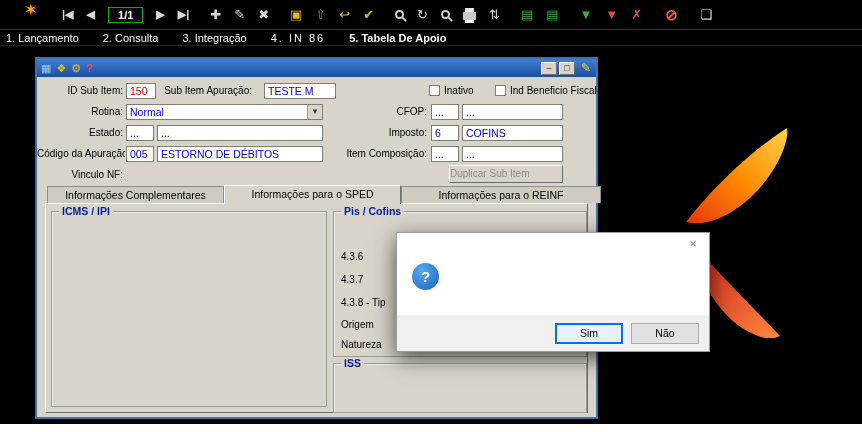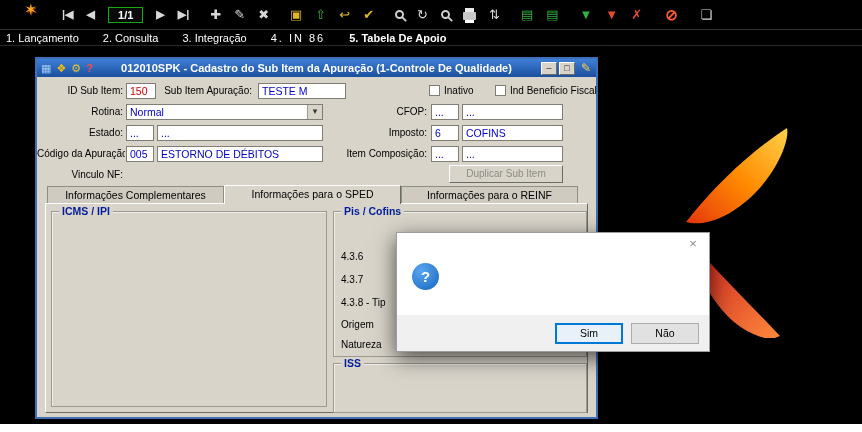--- a/index.html
+++ b/index.html
@@ -41,21 +41,21 @@
 
 
 .lab{position:absolute;text-align:right;line-height:16px;height:16px;white-space:nowrap;overflow:hidden;font-size:10px}
 .labl{position:absolute;text-align:left;line-height:16px;height:16px;white-space:nowrap;font-size:10px}
 .field{position:absolute;height:16px;line-height:15px;background:#fff;border:1px solid #7e7e76;padding:0 3px;color:#0000c8;overflow:hidden;white-space:nowrap;font-size:10.5px}
 .field.red{color:#cc0000}
 .combo{position:absolute;height:16px;background:#fff;border:1px solid #7e7e76;color:#0000c8;line-height:15px;padding:0 16px 0 3px;overflow:hidden;white-space:nowrap;font-size:10.5px;cursor:pointer}
 .combo::after{content:"▾";position:absolute;right:0;top:0;width:14px;height:14px;background:#d8d4ca;border-left:1px solid #9a9a90;text-align:center;line-height:13px;color:#333;font-size:9px}
 .combo.dis{background:#d8d4ca;color:#6d6d66;cursor:default}
 .cb{position:absolute;width:11px;height:11px;background:#fff;border:1px solid #7e7e76;cursor:pointer}
-.btn{position:absolute;background:#d8d4ca;border:1px solid;border-color:#fff #6c6c66 #6c6c66 #fff;text-align:center;font-size:10px;line-height:16px}
+.btn{position:absolute;background:#d8d4ca;border:1px solid;border-color:#fff #6c6c66 #6c6c66 #fff;text-align:left;font-size:10px;line-height:16px}
 .btn.dis{color:#8d8d85}
 .tab{position:absolute;height:17px;line-height:16px;text-align:center;background:#cfcbc1;border:1px solid #8e8e84;border-bottom:none;font-size:10.5px;cursor:pointer;overflow:hidden;white-space:nowrap;z-index:2}
 .tab.active{background:#d8d4ca;height:19px;z-index:3;border-color:#fff #6c6c66 transparent #fff}
 .panel{position:absolute;left:8px;top:144px;width:543px;height:210px;background:#d8d4ca;border:1px solid;border-color:#fff #6c6c66 #6c6c66 #fff;z-index:1}
 .group{position:absolute;border:1px solid #9a9a90;box-shadow:inset 1px 1px 0 rgba(255,255,255,.6);z-index:2}
 .gtitle{position:absolute;font-weight:bold;color:#001c9c;background:#d8d4ca;padding:0 3px;font-size:10.5px;z-index:3;white-space:nowrap}
 .frag{position:absolute;font-size:10px;line-height:16px;white-space:nowrap;z-index:2}
 
 
 .dlg{position:absolute;left:396px;top:232px;width:314px;height:120px;background:#fff;border:1px solid #9c9c9c;box-shadow:0 6px 20px rgba(0,0,0,.65);z-index:10}
@@ -135,32 +135,31 @@
 
   <div class="win">
 
     <div class="tbar">
       <div class="ticons">
         <span class="ic-grid">▦</span>
         <span class="ic-star">❖</span>
         <span class="ic-gear">⚙</span>
         <span class="ic-help">?</span>
       </div>
-      <div class="ttl">012010SPK - Cadastro do Sub Item da Apuração (1-Controle De Qualidade)</div>
       <div class="wbtns">
         <div class="wbtn">–</div>
         <div class="wbtn">□</div>
         <span class="pencil">✎</span>
       </div>
     </div>
 
     <div class="lab" style="left:0;top:24px;width:86px">ID Sub Item:</div>
     <div class="field red" style="left:89px;top:24px;width:30px">150</div>
     <div class="lab" style="left:118px;top:24px;width:97px">Sub Item Apuração:</div>
-    <div class="field" style="left:221px;top:24px;width:88px">TESTE M</div>
+    <div class="field" style="left:227px;top:24px;width:72px">TESTE M</div>
     <span class="cb" style="left:392px;top:26px"></span>
     <div class="labl" style="left:407px;top:24px;width:52px">Inativo</div>
     <span class="cb" style="left:458px;top:26px"></span>
     <div class="labl" style="left:473px;top:24px;width:105px">Ind Beneficio Fiscal</div>
 
     <div class="lab" style="left:0;top:45px;width:86px">Rotina:</div>
     <div class="combo" style="left:89px;top:45px;width:197px"><span>Normal</span></div>
     <div class="lab" style="left:300px;top:45px;width:90px">CFOP:</div>
     <div class="field" style="left:394px;top:45px;width:28px">...</div>
     <div class="field" style="left:425px;top:45px;width:101px">...</div>
@@ -177,21 +176,21 @@
     <div class="field" style="left:120px;top:87px;width:166px">ESTORNO DE DÉBITOS</div>
     <div class="lab" style="left:286px;top:87px;width:104px">Item Composição:</div>
     <div class="field" style="left:394px;top:87px;width:28px">...</div>
     <div class="field" style="left:425px;top:87px;width:101px">...</div>
 
     <div class="lab" style="left:0;top:108px;width:86px">Vinculo NF:</div>
     <div class="btn dis" style="left:412px;top:106px;width:114px;height:18px">Duplicar Sub Item</div>
 
     <div class="tab" style="left:10px;top:127px;width:177px">Informações Complementares</div>
     <div class="tab active" style="left:187px;top:126px;width:177px">Informações para o SPED</div>
-    <div class="tab" style="left:364px;top:127px;width:177px">Informações para o REINF</div>
+    <div class="tab" style="left:364px;top:127px;width:200px">Informações para o REINF</div>
     <div class="panel"></div>
 
     <div class="group" style="left:14px;top:152px;width:276px;height:196px"></div>
     <div class="gtitle" style="left:22px;top:146px">ICMS / IPI</div>
 
     <div class="lab" style="left:16px;top:164px;width:128px">Cód. Ajuste ICMS (5.1.1):</div>
     <div class="field" style="left:147px;top:164px;width:135px">...</div>
     <div class="lab" style="left:16px;top:187px;width:128px">Cód. Benefício Fiscal (5.2):</div>
     <div class="field" style="left:147px;top:187px;width:135px">...</div>
     <div class="lab" style="left:16px;top:210px;width:128px">Cód. Ajuste Doc. Fiscal (5.3):</div>

